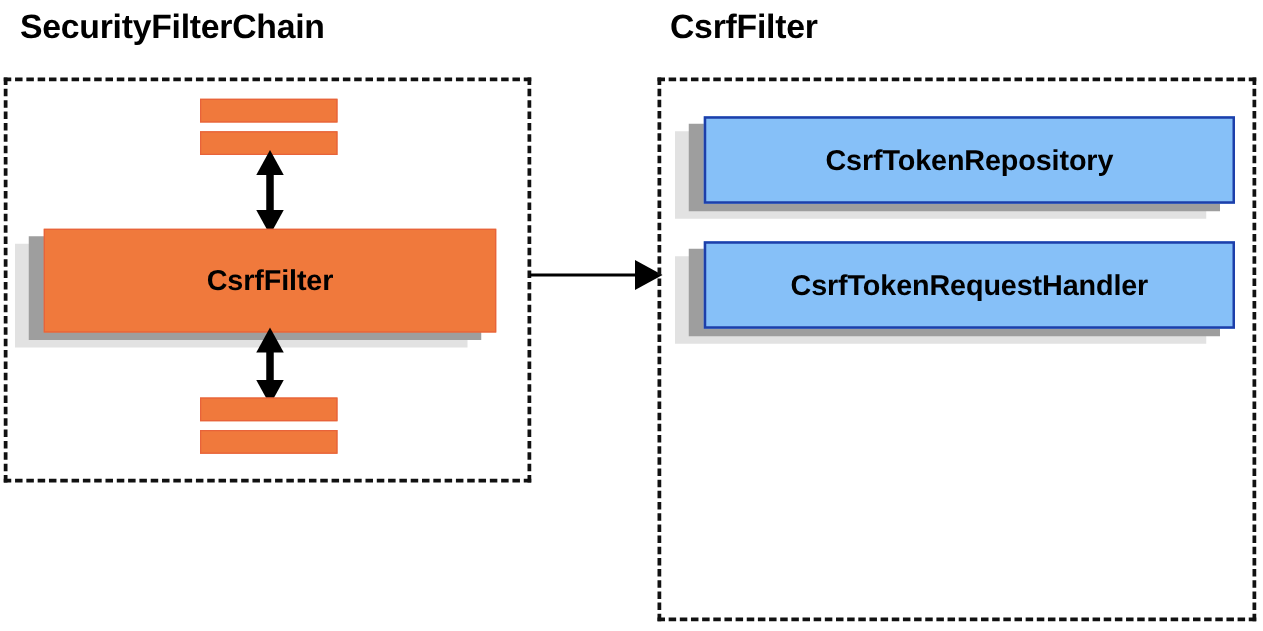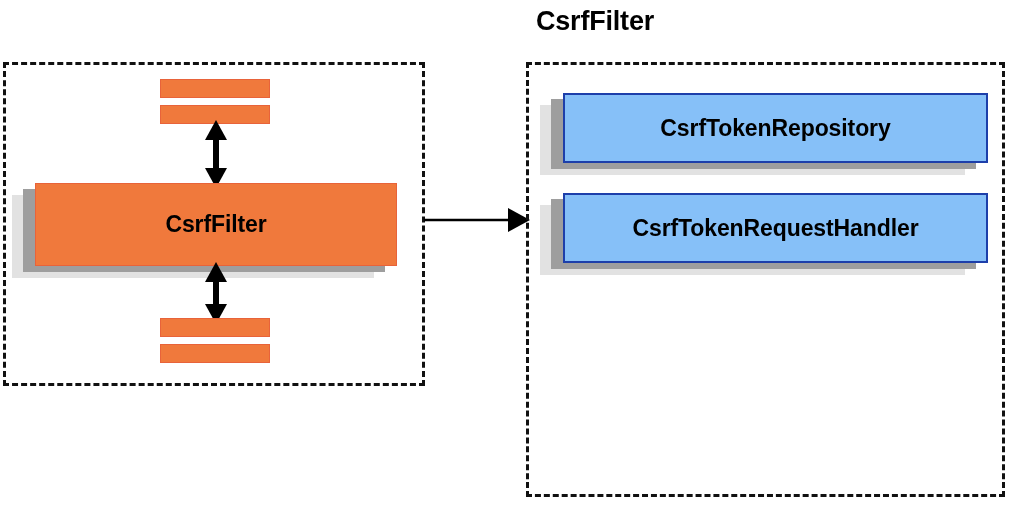--- a/index.html
+++ b/index.html
@@ -132,20 +132,21 @@
   }
   #arrow-up-down-top    { left: 196px; top: 120px;  width: 40px; height: 68px; }
   #arrow-up-down-bottom { left: 196px; top: 262px;  width: 40px; height: 62px; }
   #arrow-to-csrffilter  { left: 424px; top: 208px;  width: 110px; height: 24px; }
 </style>
 </head>
 <body>
 
 <div class="canvas">
 
+  <div id="title-left" class="panel-title">SecurityFilterChain</div>
 
   <div id="title-right" class="panel-title">CsrfFilter</div>
 
   <div id="group-securityfilterchain" class="dashed-box"></div>
 
   <div id="filter-bar-top-1" class="thin-bar"></div>
   <div id="filter-bar-top-2" class="thin-bar"></div>
 
   <svg id="arrow-up-down-top" class="arrow-svg" viewBox="0 0 40 68">
     <line x1="20" y1="6" x2="20" y2="62" stroke="#000000" stroke-width="6"></line>

